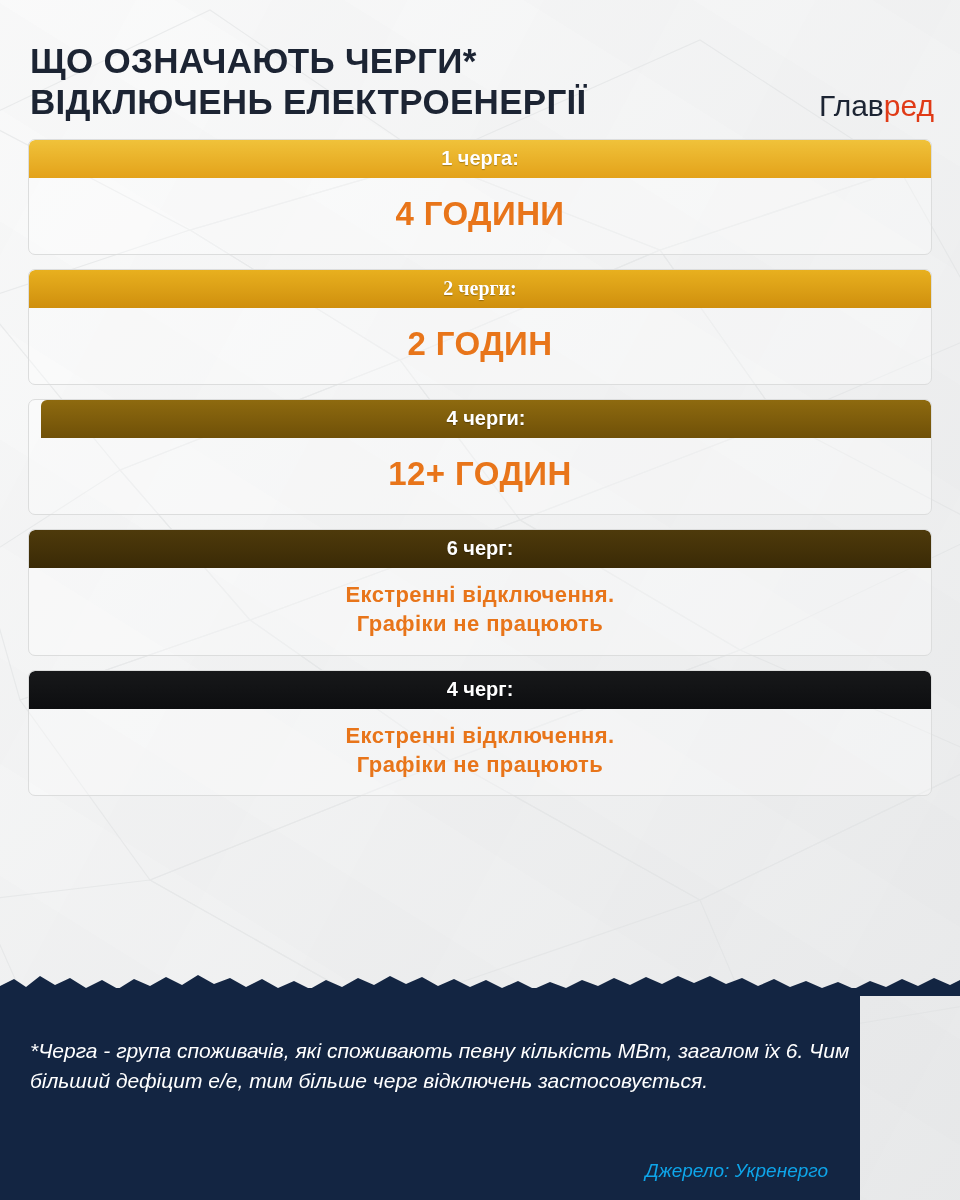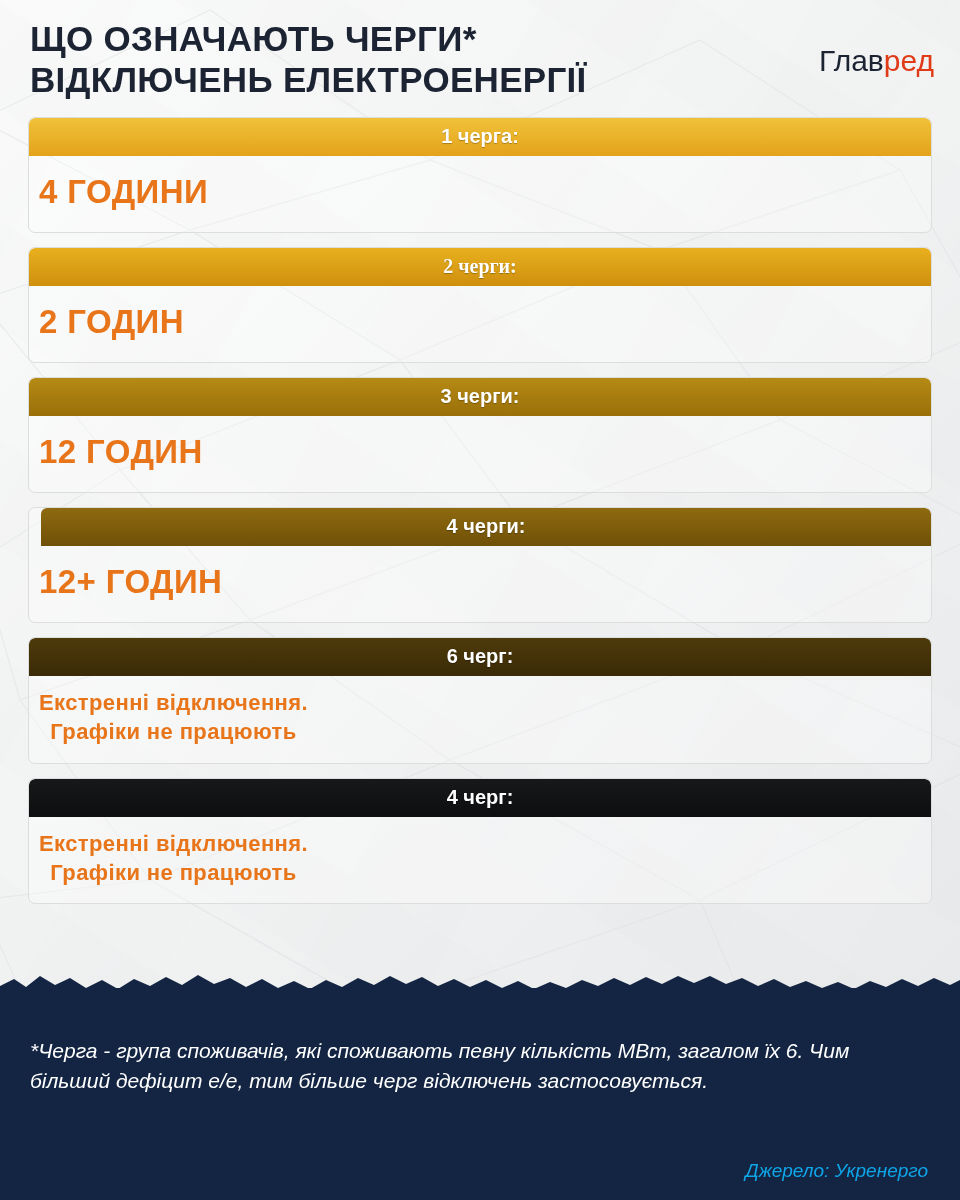--- a/index.html
+++ b/index.html
@@ -16,22 +16,22 @@
       linear-gradient(135deg, rgba(255,255,255,0.85) 0%, rgba(232,233,234,0.9) 100%),
       repeating-linear-gradient(118deg, #e7e8e9 0 120px, #eef0f0 120px 240px),
       repeating-linear-gradient(32deg, #e4e5e6 0 90px, #f1f2f2 90px 185px);
     background-blend-mode:normal, multiply, multiply;
   }
   
   .tex { position:absolute; inset:0; opacity:.55; }
 
   .header {
     position:relative;
-    padding:18px 26px 0 30px;
-    display:flex; align-items:center; justify-content:space-between;
+    padding:40px 26px 0 30px;
+    display:flex; align-items:flex-end; justify-content:space-between;
   }
   .title {
     font-size:35px; line-height:1.18;
     font-weight:bold;
     letter-spacing:.3px;
     color:#1c2433;
     text-transform:uppercase;
     max-width:690px;
   }
   .logo {
@@ -52,33 +52,33 @@
   }
   .card-head {
     height:38px;
     display:flex; align-items:center; justify-content:center;
     color:#fff; font-size:20px; font-weight:bold;
     border-radius:6px 6px 0 0;
     text-shadow:0 1px 1px rgba(0,0,0,.28);
   }
   .card-body {
     min-height:76px;
-    display:flex; flex-direction:column; align-items:flex-start; justify-content:center;
+    display:flex; flex-direction:column; align-items:center; justify-content:center;
     padding:12px 10px 16px;
   }
   .val {
     font-size:33px; font-weight:bold;
     color:#e8751a;
     text-align:center;
     letter-spacing:.4px;
   }
   .val.small { font-size:22px; line-height:1.34; }
 
   .footer {
-    position:absolute; left:0; bottom:0; width:960px; height:212px;
+    position:absolute; left:0; bottom:0; width:860px; height:212px;
     background:#132542;
   }
   .torn { position:absolute; left:0; top:-18px; width:960px; height:26px; }
   .note {
     position:absolute; left:30px; top:48px; width:900px;
     color:#fff; font-size:21px; line-height:1.42;
     font-style:italic;
   }
   .source {
     position:absolute; right:32px; bottom:18px;
@@ -128,28 +128,20 @@
 
     <div class="card">
       <div class="card-head" style="background: linear-gradient(rgb(232, 176, 31), rgb(207, 143, 13)); font-family: Liberation Serif, serif;">
         <span>2 черги:</span>
       </div>
       <div class="card-body">
         <div class="val">2 ГОДИН</div>
       </div>
     </div>
 
-    <div class="card">
-      <div class="card-head" style="background: linear-gradient(rgb(181, 138, 20), rgb(154, 111, 9));">
-        <span>3 черги:</span>
-      </div>
-      <div class="card-body">
-        <div class="val">12 ГОДИН</div>
-      </div>
-    </div>
 
     <div class="card">
       <div class="card-head" style="background: linear-gradient(rgb(142, 106, 15), rgb(111, 80, 8)); margin-left: 12px;">
         <span>4 черги:</span>
       </div>
       <div class="card-body">
         <div class="val">12+ ГОДИН</div>
       </div>
     </div>
 

